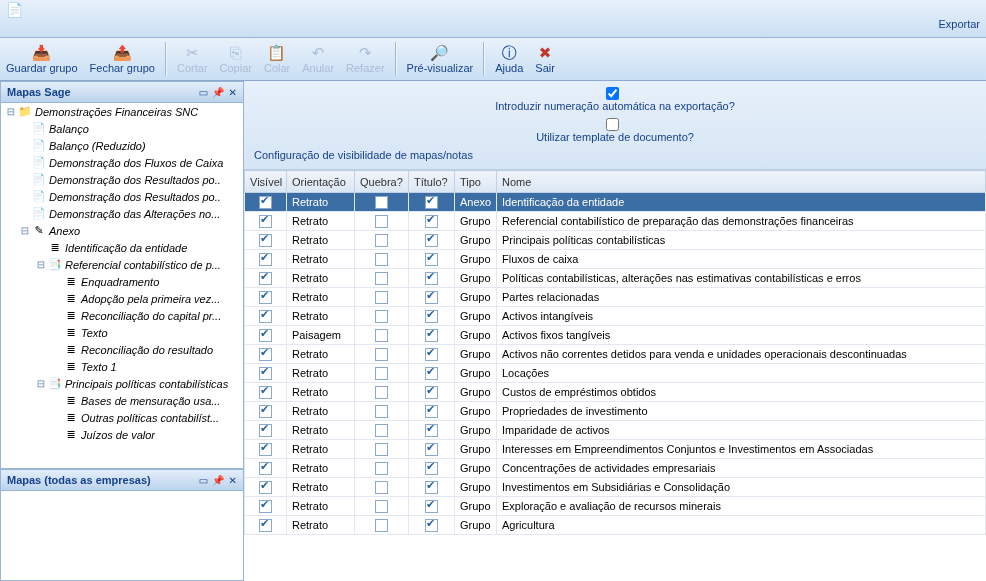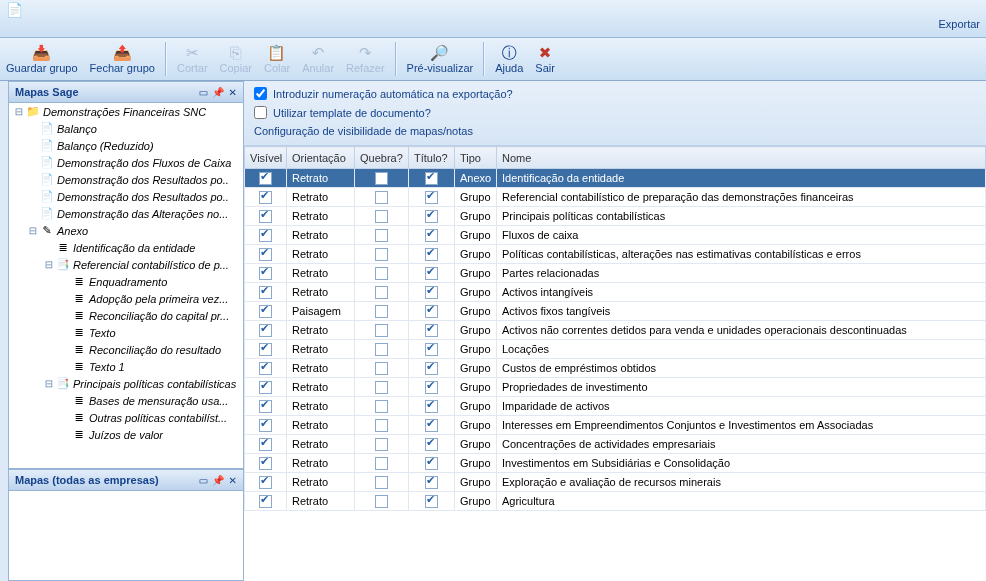--- a/index.html
+++ b/index.html
@@ -9,38 +9,38 @@
 .top-bar .icon { font-size: 14px; }
 .top-bar .label { color: #15428b; text-align: right; }
 
 .toolbar { background: linear-gradient(#e8f1fb,#cadff3); height: 43px; display: flex; align-items: center; border-bottom: 1px solid #8ba9cc; }
 .toolbar-btn { display: flex; flex-direction: column; align-items: center; justify-content: center; padding: 2px 6px; height: 100%; cursor: pointer; color: #15428b; }
 .toolbar-btn.disabled { color: #a9bdd6; cursor: default; }
 .toolbar-btn .ico { height: 18px; display:flex; align-items:center; font-size:15px;}
 .toolbar-sep { width: 2px; height: 34px; margin: 0 4px; border-left: 1px solid #9cb9db; border-right: 1px solid #eef5fc; }
 
 .main { display: flex; height: calc(100% - 81px); }
-.sidebar { width: 244px; background: #dde9f7; display:flex; flex-direction:column;padding-left:8px; }
+.sidebar { width: 244px; background: #dde9f7; display:flex; flex-direction:column; }
 .panel-header { background: linear-gradient(#e4eefa,#bcd3ec); color: #15428b; font-weight: bold; padding: 4px 6px; border: 1px solid #99b5d6; display:flex; align-items:center; justify-content:space-between; }
 .panel-header .hdr-icons { display:flex; gap:4px; font-weight:normal; color:#15428b; font-size:10px;}
 .tree { background: #fff; border: 1px solid #99b5d6; border-top:none; flex: 1; overflow-y: auto; overflow-x:hidden; }
 .tree-row { display:flex; align-items:center; height:17px; padding-left:4px; white-space:nowrap; color:#000; cursor: pointer;}
 .tree-row .twist { width:12px; display:inline-block; text-align:center; color:#6785ad; font-size:10px;}
 .tree-row .node-icon { width:16px; display:inline-flex; justify-content:center; font-size:11px;}
 .tree-row .lbl { padding-left:2px; overflow:hidden; text-overflow:ellipsis;font-style:italic;}
 .ind1 { padding-left:18px !important; }
 .ind2 { padding-left:34px !important; }
 .ind3 { padding-left:50px !important; }
 
 .second-panel { height:112px; display:flex; flex-direction:column;}
 .second-panel .body { background:#fff; border:1px solid #99b5d6; border-top:none; flex:1;}
 
 .content { flex:1; background:#dfe9f5; display:flex; flex-direction:column; }
 .options-area { padding: 6px 10px 8px 10px; background: linear-gradient(#e7f0fa,#d6e5f5); border-bottom: 1px solid #bcd1e8;}
-.opt-row { display:flex; align-items:center; margin-bottom:6px; color:#15428b; }
+.opt-row { display:flex; align-items:center; margin-bottom:6px; color:#15428b;flex-direction:column; }
 .opt-row input[type=checkbox]{ margin-right:6px;}
 .file-row input[type=text]{ flex:1; height:20px; border:1px solid #9cb9db; background:#f4f8fc; margin-left:10px;}
 .config-label { color:#15428b; margin-top:4px; }
 
 .grid-wrap { flex:1; overflow:auto; background:#fff;}
 .grid { width:100%; border-collapse:collapse; table-layout:fixed; font-size:11px;}
 .grid th { background: linear-gradient(#f0f4fa,#dbe6f4); border:1px solid #c0d0e6; padding:3px 5px; text-align:left; font-weight:normal; color:#333; height:22px;}
 .grid td { border:1px solid #e1e8f2; padding:2px 5px; height:19px; color:#000; overflow:hidden; white-space:nowrap;}
 .grid tr.sel td { background:#3b6ea5; color:#fff; }
 .col-vis { width:42px; text-align:center;margin-top:8px;}

